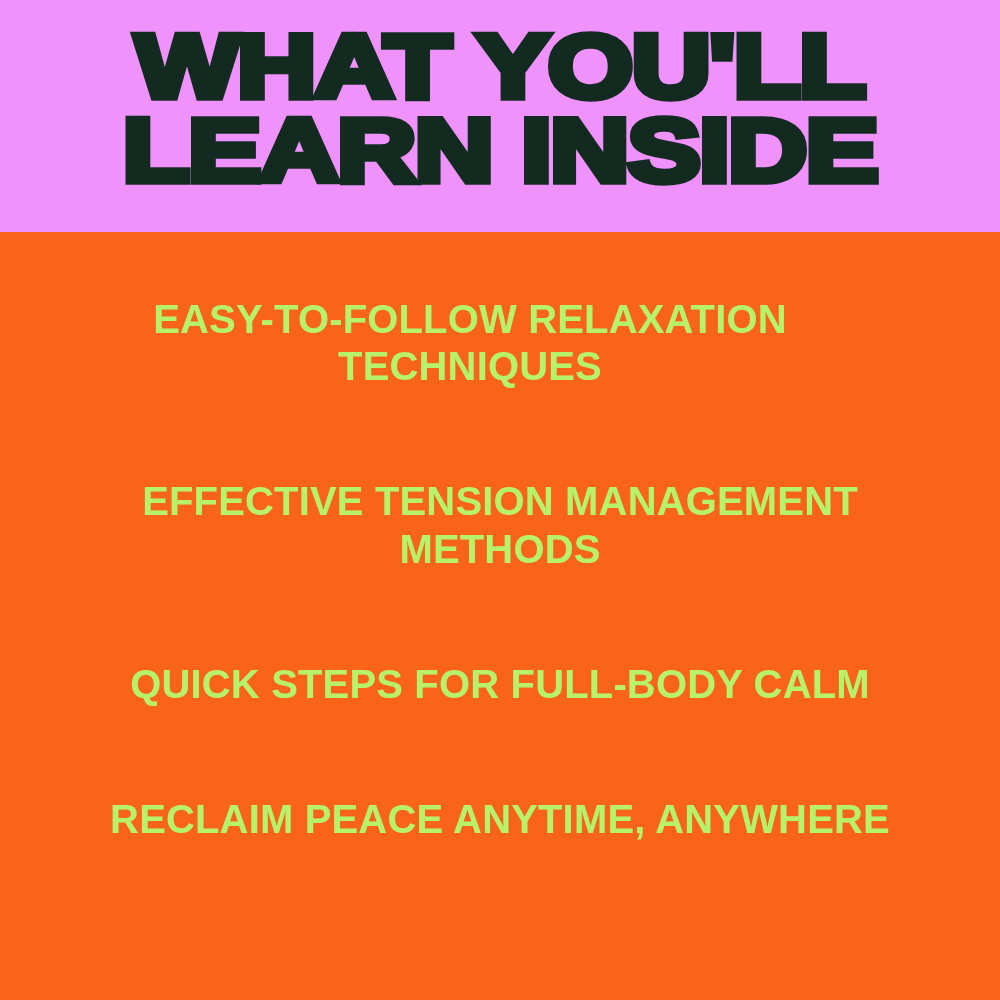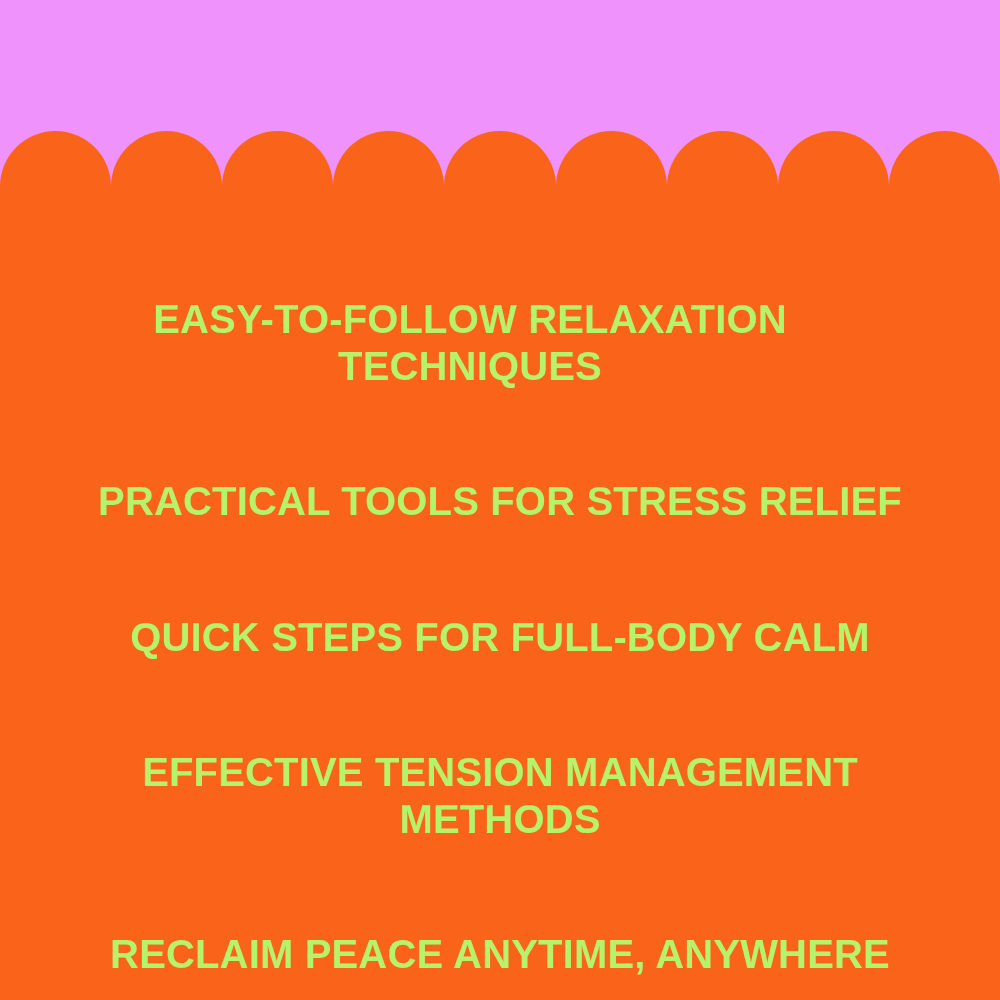--- a/index.html
+++ b/index.html
@@ -135,22 +135,27 @@
         <div class="scallop" style="left: 222.222px; width: 111.111px; height: 111.111px; border-radius: 55.5556px 55.5556px 0px 0px;"></div>
         <div class="scallop" style="left: 333.333px; width: 111.111px; height: 111.111px; border-radius: 55.5556px 55.5556px 0px 0px;"></div>
         <div class="scallop" style="left: 444.444px; width: 111.111px; height: 111.111px; border-radius: 55.5556px 55.5556px 0px 0px;"></div>
         <div class="scallop" style="left: 555.556px; width: 111.111px; height: 111.111px; border-radius: 55.5556px 55.5556px 0px 0px;"></div>
         <div class="scallop" style="left: 666.667px; width: 111.111px; height: 111.111px; border-radius: 55.5556px 55.5556px 0px 0px;"></div>
         <div class="scallop" style="left: 777.778px; width: 111.111px; height: 111.111px; border-radius: 55.5556px 55.5556px 0px 0px;"></div>
         <div class="scallop" style="left: 888.889px; width: 111.111px; height: 111.111px; border-radius: 55.5556px 55.5556px 0px 0px;"></div>
       </div>
   </div>
 
+  <div class="header-band">
+    <div class="headline">
+      <span class="headline-line l1">WHAT YOU'LL</span>
+      <span class="headline-line l2">LEARN INSIDE</span>
+    </div>
+  </div>
 
   <div class="benefits">
     <div class="benefit b1">EASY-TO-FOLLOW RELAXATION TECHNIQUES</div>
-    <div class="benefit b2">PRACTICAL TOOLS FOR STRESS RELIEF</div>
+    <div class="benefit b4">EFFECTIVE TENSION MANAGEMENT METHODS</div>
     <div class="benefit b3">QUICK STEPS FOR FULL-BODY CALM</div>
-    <div class="benefit b4">EFFECTIVE TENSION MANAGEMENT METHODS</div>
     <div class="benefit b5">RECLAIM PEACE ANYTIME, ANYWHERE</div>
   </div>
 
 </div>
 
 </body></html>

